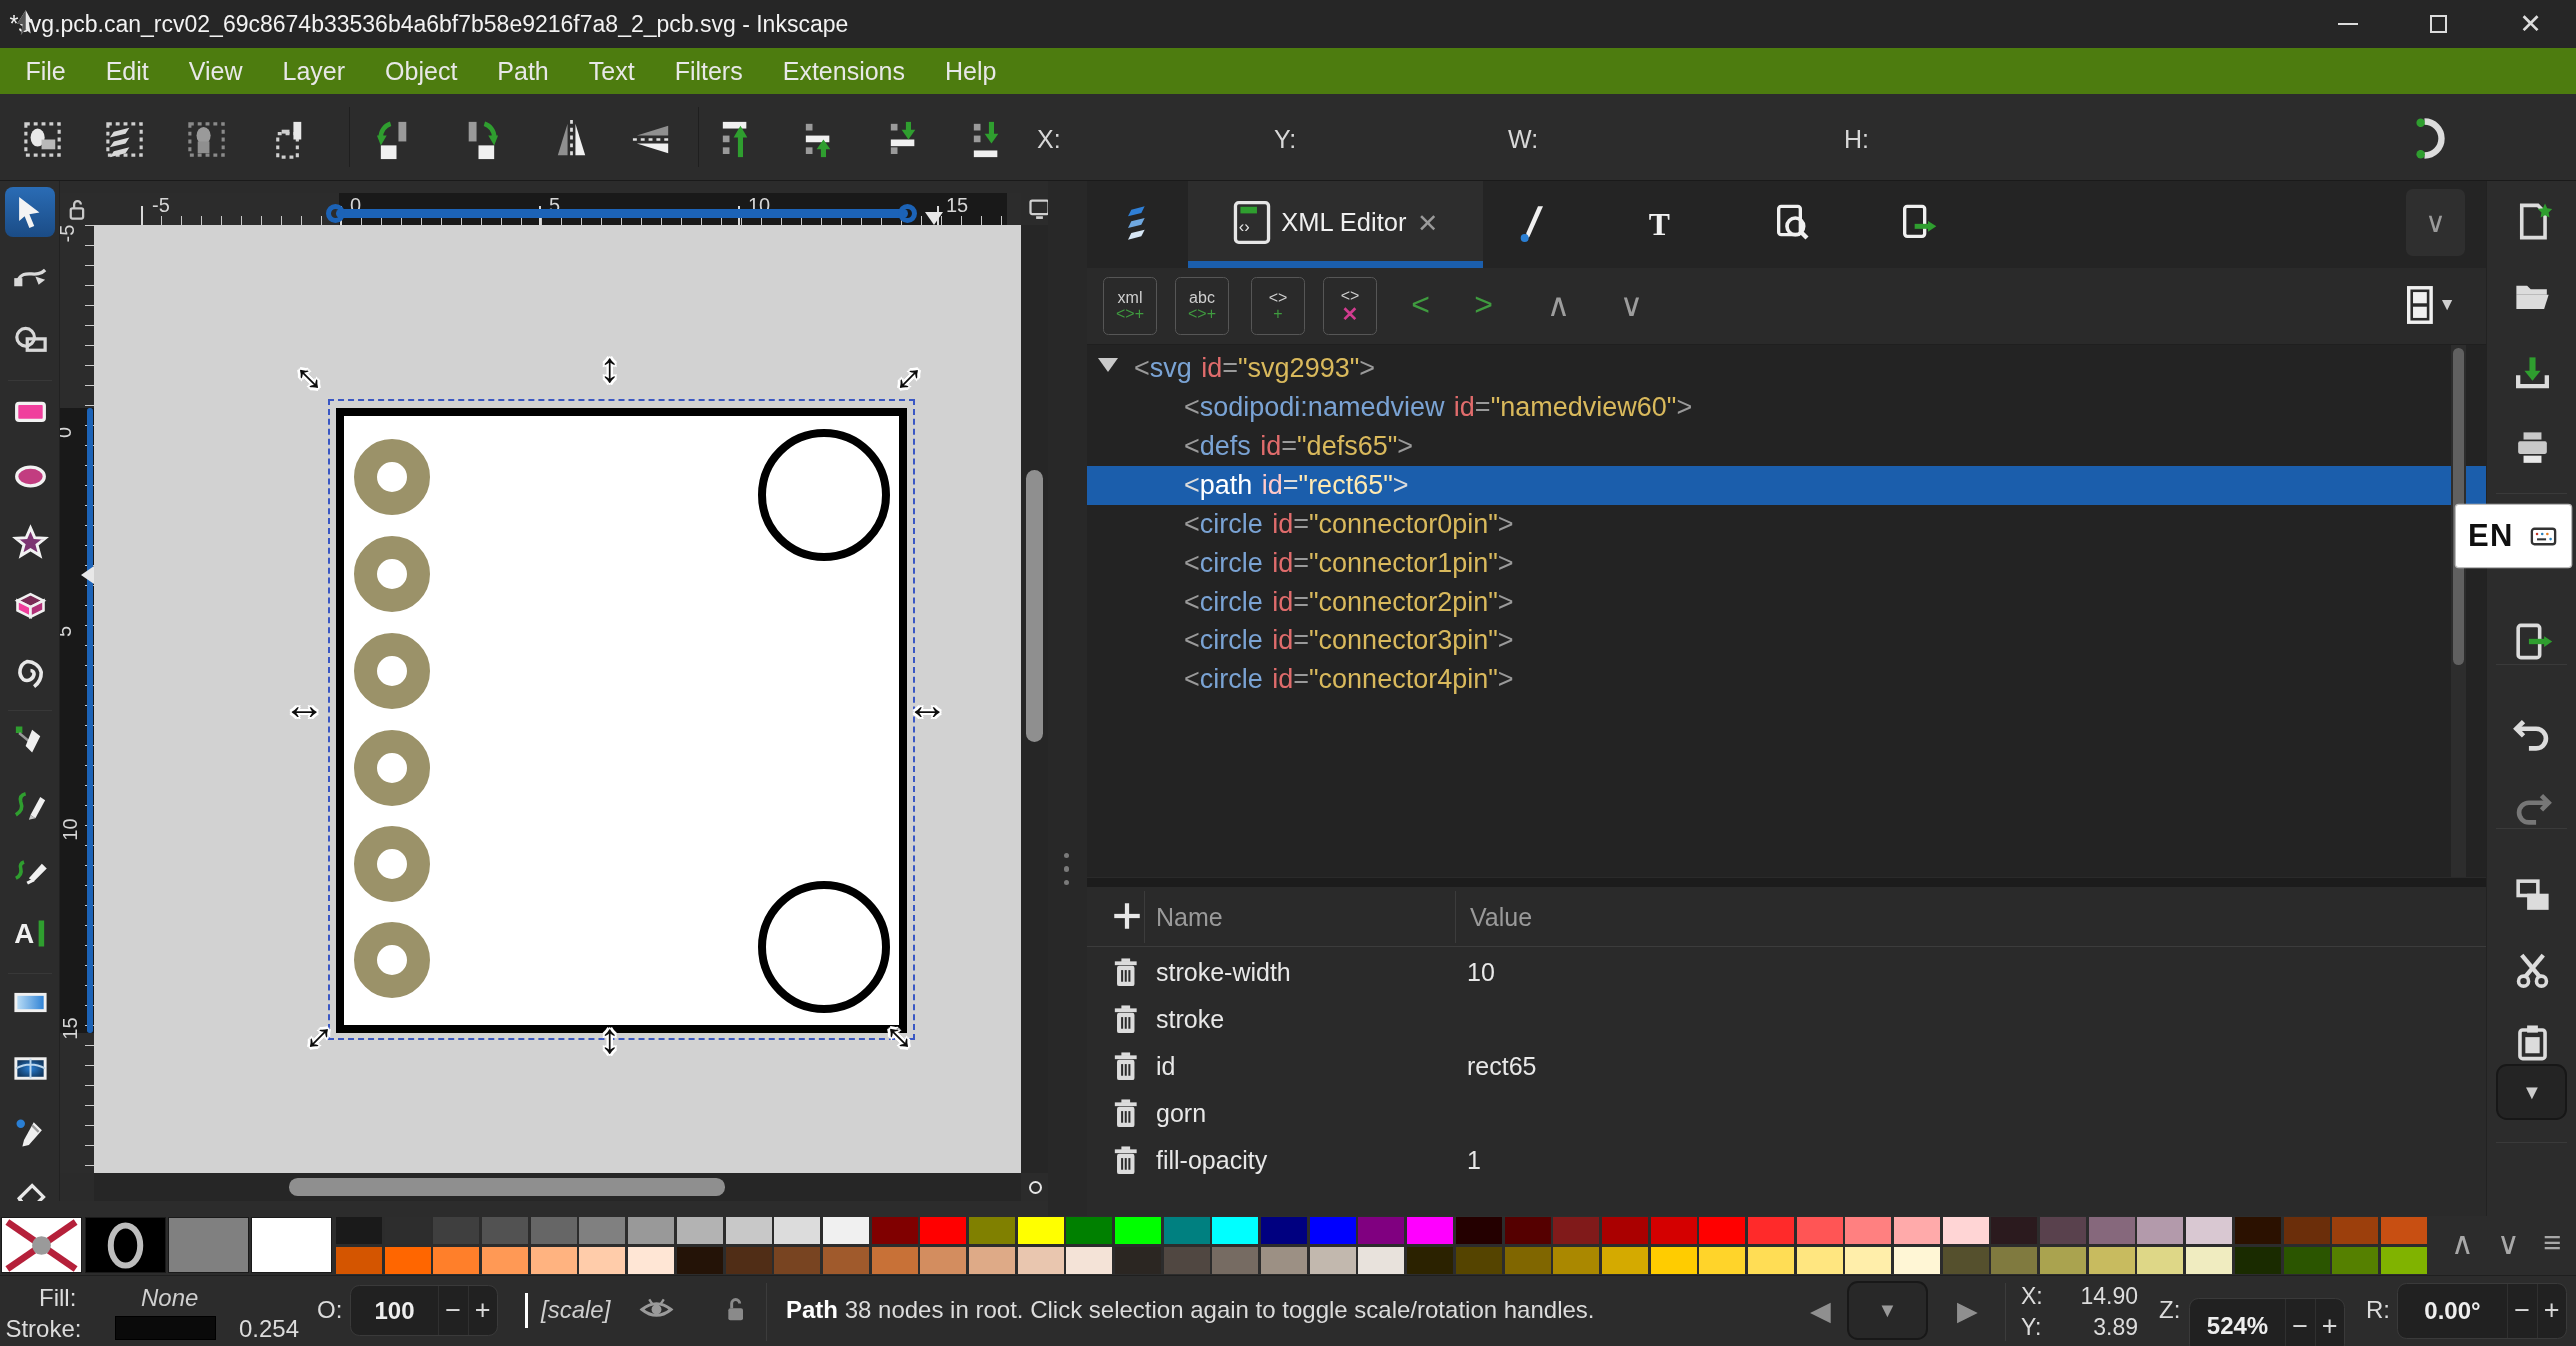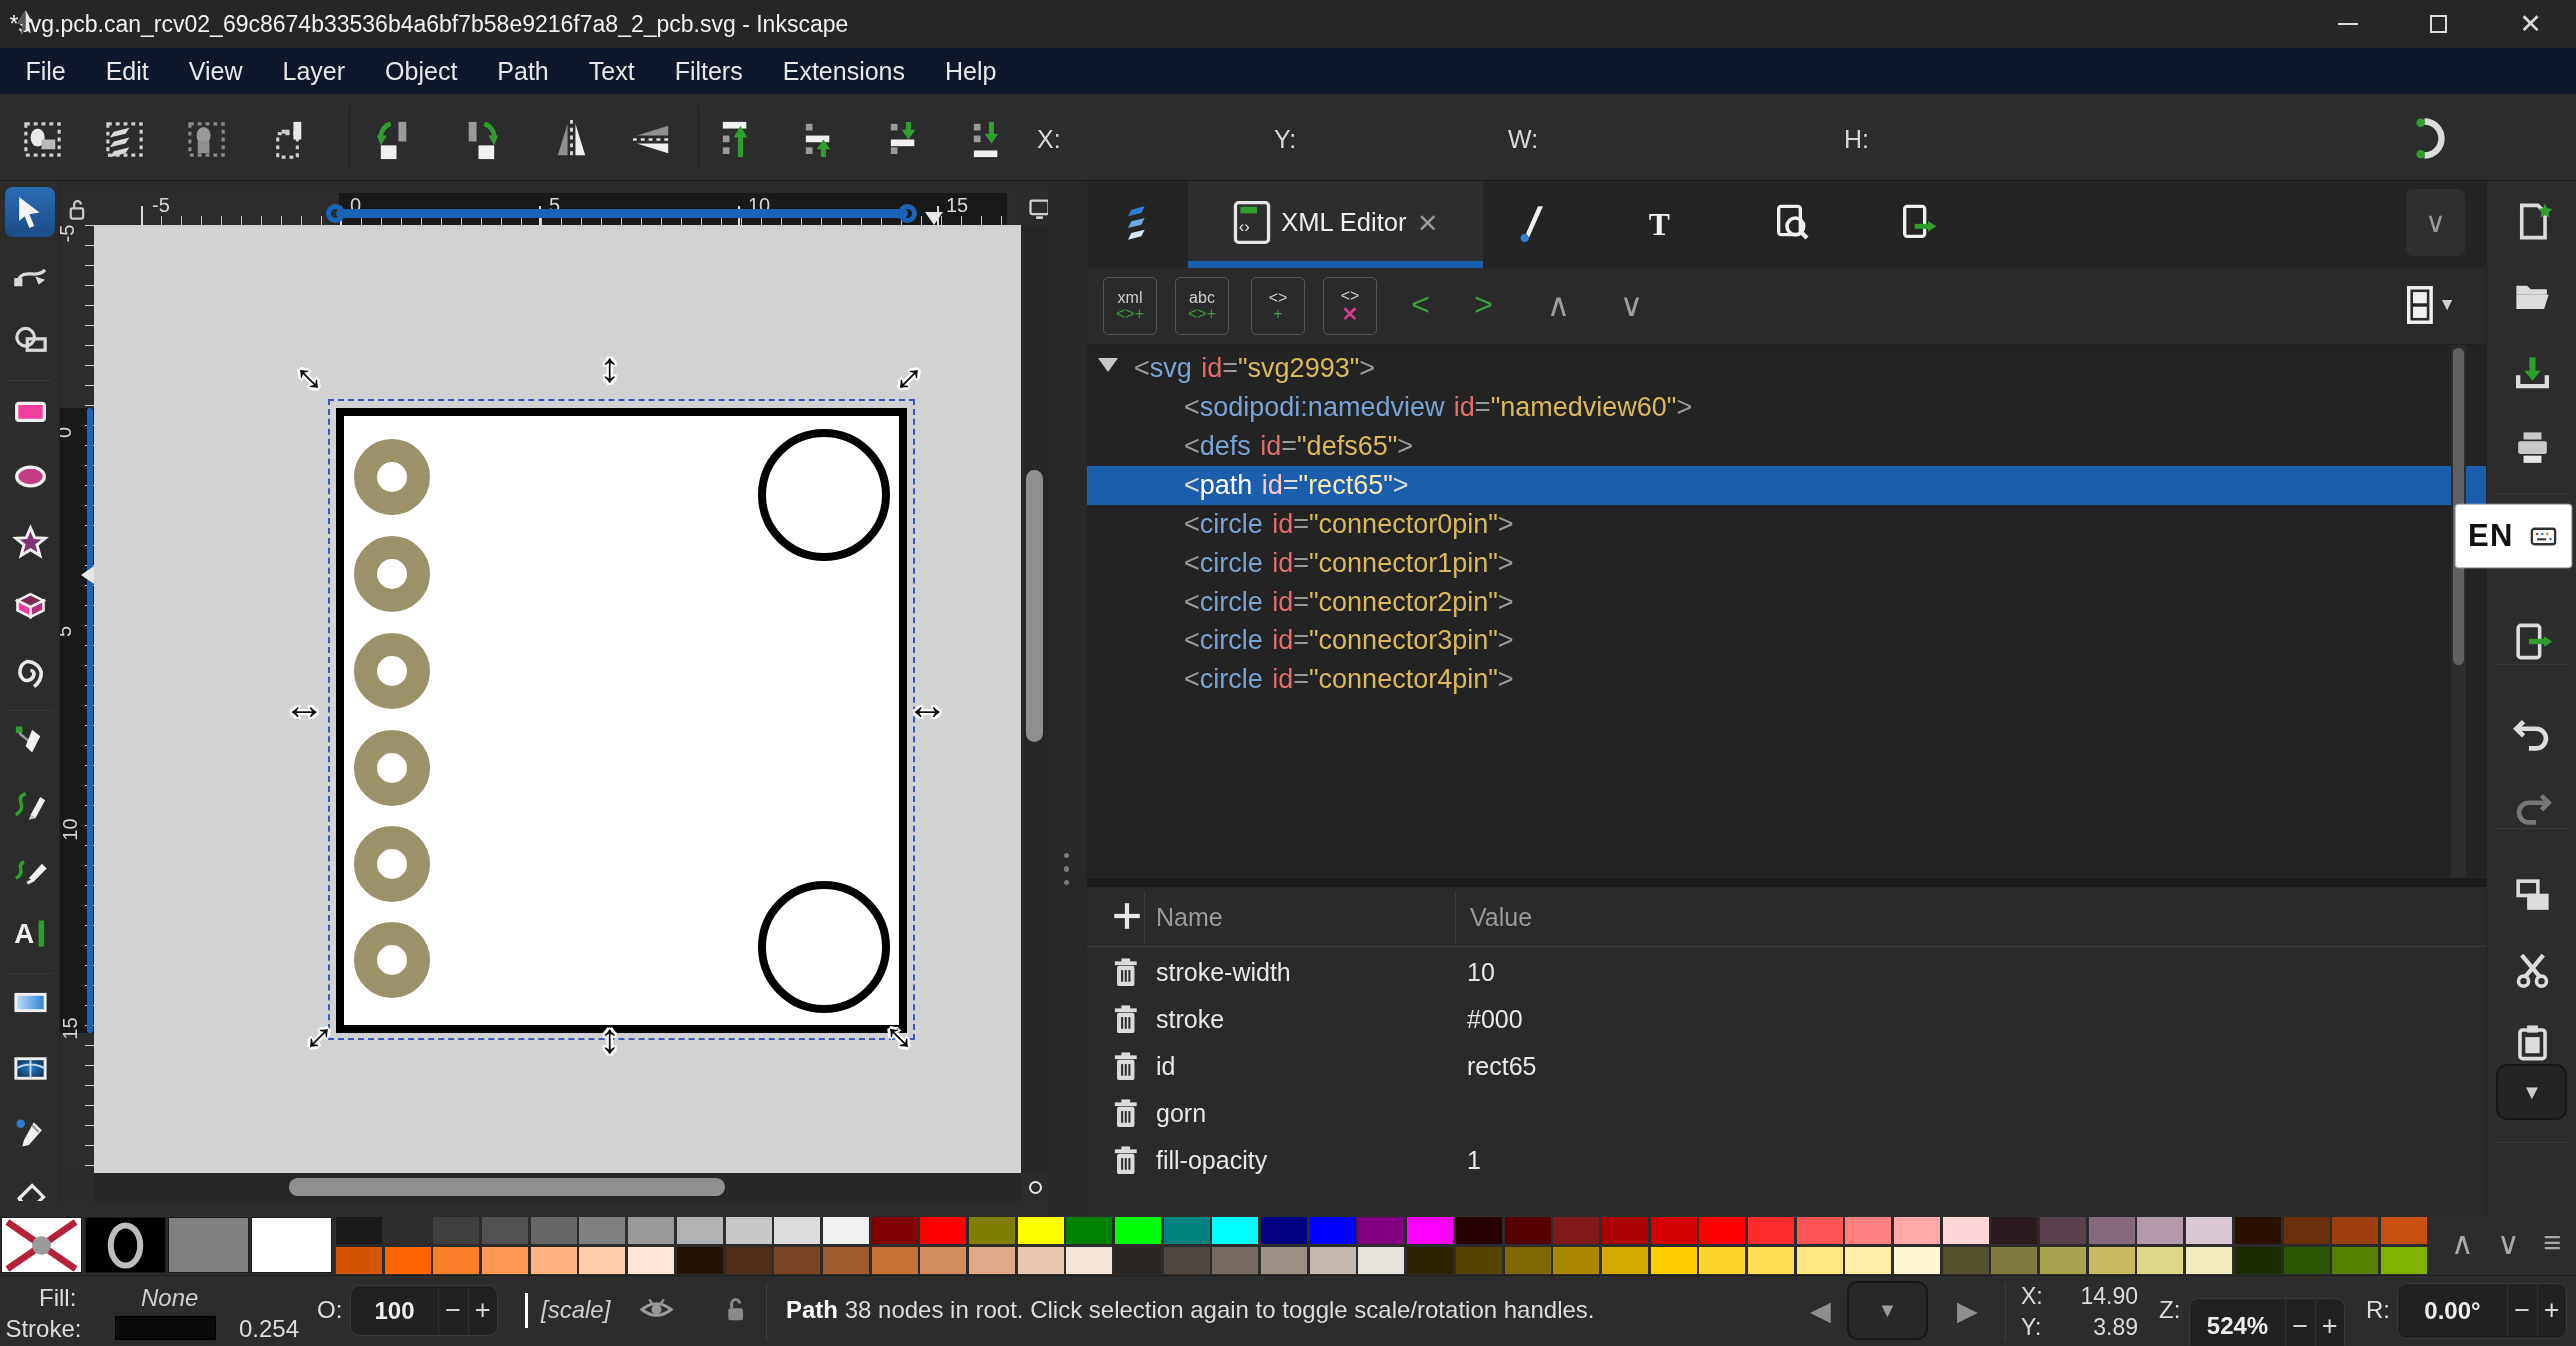--- a/index.html
+++ b/index.html
@@ -10,21 +10,21 @@
   svg { display:block; }
 
   
   #titlebar { position:absolute; left:0; top:0; width:2576px; height:48px; background:#262626; display:flex; align-items:center; }
   #titlebar .title { font-size:23px; color:#f2f2f2; margin-left:9.4px; }
   .winbtn { position:absolute; top:0; width:91px; height:48px; display:flex; align-items:center; justify-content:center; color:#dcdcdc; font-size:27px; }
   .winbtn .mini { width:20px; height:2.7px; background:#dcdcdc; }
   .winbtn .maxi { width:17.4px; height:17.4px; border:2px solid #dcdcdc; }
 
   
-  #menubar { position:absolute; left:0; top:48px; width:2576px; height:46px; background:#0f172a; display:flex; align-items:center; padding-left:5.4px; }
+  #menubar { position:absolute; left:0; top:48px; width:2576px; height:46px; background:#4d7c0f; display:flex; align-items:center; padding-left:5.4px; }
   .menu-item { font-size:25px; color:#e8e8e8; padding:0 20px; height:46px; display:flex; align-items:center; }
 
   
   #toolbar { position:absolute; left:0; top:94px; width:2576px; height:87px; background:#2c2c2c; border-bottom:1.3px solid #1a1a1a; }
   .tb-icon { position:absolute; top:21.5px; width:47px; height:47px; }
   .tb-sep { position:absolute; top:13.4px; width:1.3px; height:60px; background:#1f1f1f; }
   .fld-label { position:absolute; top:31px; font-size:25px; color:#d8d8d8; }
   .spin { position:absolute; top:109px; height:63px; background:#212121; border:1.3px solid #3a3a3a; border-radius:10.7px; display:flex; align-items:stretch; overflow:hidden; }
   .spin .val { flex:1; display:flex; align-items:center; padding-left:16px; font-size:25.5px; color:#eeeeee; }
   .spin .dec, .spin .inc { width:34px; display:flex; align-items:center; justify-content:center; font-size:29.5px; color:#e0e0e0; border-left:1.3px solid #303030; }
@@ -756,21 +756,20 @@
             <svg width="29.5" height="32" viewBox="0 0 20 22">
               <rect x="4" y="6" width="12" height="14" rx="1.5" fill="#dcdcdc"></rect>
               <rect x="2.5" y="3" width="15" height="2.6" fill="#dcdcdc"></rect>
               <rect x="7" y="1" width="6" height="2.4" fill="#dcdcdc"></rect>
               <line x1="7.5" y1="9" x2="7.5" y2="17" stroke="#2a2a2a" stroke-width="1.4"></line>
               <line x1="10" y1="9" x2="10" y2="17" stroke="#2a2a2a" stroke-width="1.4"></line>
               <line x1="12.5" y1="9" x2="12.5" y2="17" stroke="#2a2a2a" stroke-width="1.4"></line>
             </svg>
           </span>
         <span class="nm">stroke</span>
-        <span class="vl">#000</span>
       </div>
       <div class="arow" style="top:156px">
         <span class="trash">
             <svg width="29.5" height="32" viewBox="0 0 20 22">
               <rect x="4" y="6" width="12" height="14" rx="1.5" fill="#dcdcdc"></rect>
               <rect x="2.5" y="3" width="15" height="2.6" fill="#dcdcdc"></rect>
               <rect x="7" y="1" width="6" height="2.4" fill="#dcdcdc"></rect>
               <line x1="7.5" y1="9" x2="7.5" y2="17" stroke="#2a2a2a" stroke-width="1.4"></line>
               <line x1="10" y1="9" x2="10" y2="17" stroke="#2a2a2a" stroke-width="1.4"></line>
               <line x1="12.5" y1="9" x2="12.5" y2="17" stroke="#2a2a2a" stroke-width="1.4"></line>

